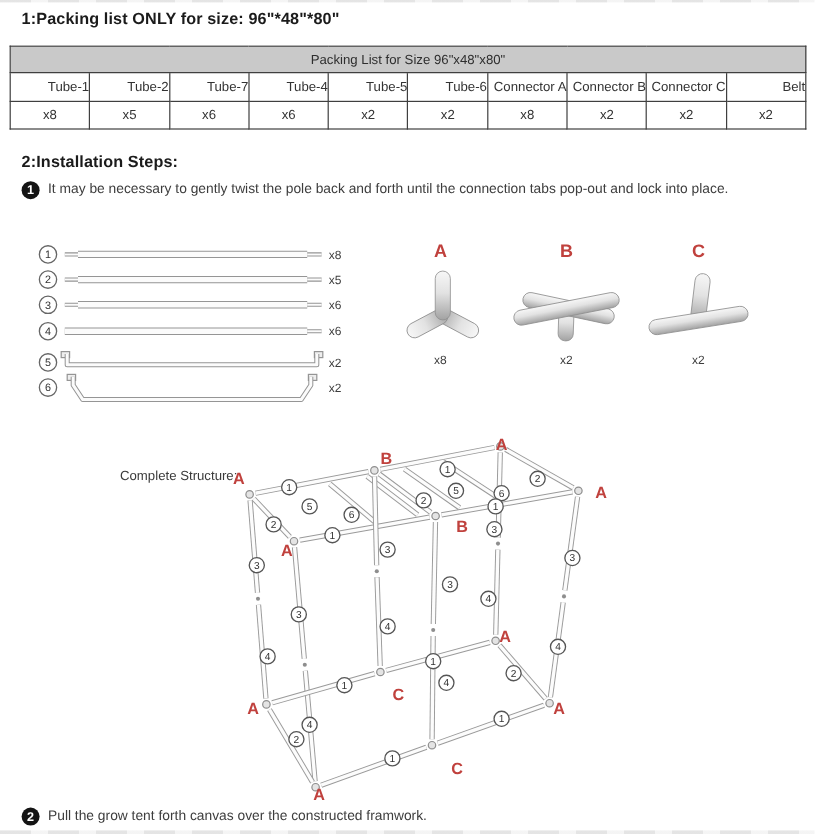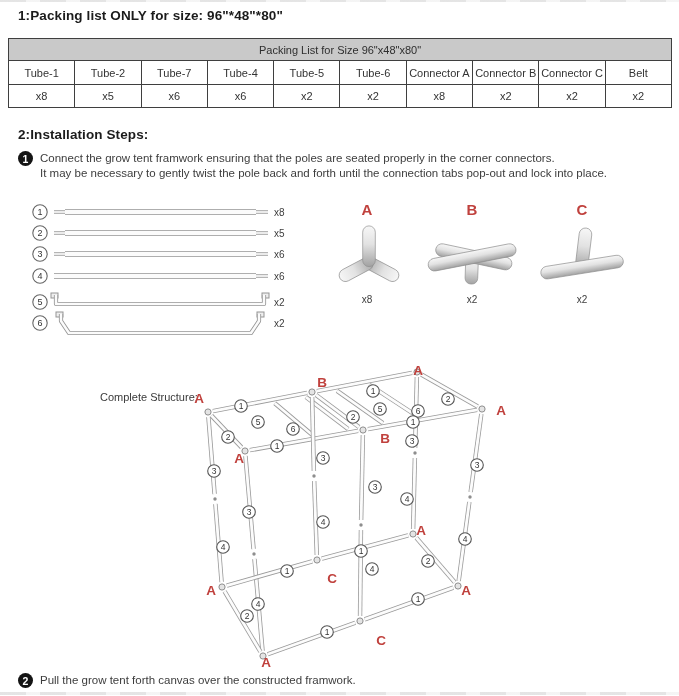--- a/index.html
+++ b/index.html
@@ -5,21 +5,21 @@
   html,body{margin:0;padding:0;background:#fff;}
   .page{position:relative;width:679px;height:696px;background:#ffffff;
         font-family:"Liberation Sans",sans-serif;color:#333;overflow:hidden;}
   .edge-artifact{position:absolute;left:0;width:679px;opacity:.55;
         background:repeating-linear-gradient(90deg,#cfcfcf 0 26px,#ececec 26px 40px);}
   .sec-title{position:absolute;left:18px;font-size:13.5px;font-weight:bold;color:#1b1b1b;letter-spacing:.1px;}
   table.packing{position:absolute;left:8px;top:38px;width:664px;border-collapse:collapse;
         font-size:11px;color:#333;text-align:center;table-layout:fixed;}
   table.packing td{border:1.5px solid #3f3f3f;height:22px;padding:0;}
   table.packing td.cap{background:#c9c9c9;height:21px;color:#2e2e2e;}
-  table.packing td.hdr{height:23px;}
+  table.packing td.hdr{height:23px;text-align:right;}
   .step{position:absolute;left:18px;display:flex;gap:7px;align-items:flex-start;}
   .badge{flex:0 0 auto;width:15px;height:15px;border-radius:50%;background:#141414;color:#fff;
         font-size:10.5px;font-weight:bold;display:flex;align-items:center;justify-content:center;margin-top:0px;}
   .step-text{font-size:11.5px;color:#3d3d3d;line-height:15px;}
   #parts-box{position:absolute;left:30px;top:198px;width:290px;height:150px;}
   .confit{position:absolute;top:202px;text-align:center;}
   .confit .letter{display:block;font-size:15px;font-weight:bold;line-height:16px;margin-bottom:4px;}
   .confit .qty{display:block;font-size:10px;color:#3d3d3d;margin-top:4px;}
   #structure-label{position:absolute;left:100px;top:391px;font-size:11px;color:#3a3a3a;text-align:right;}
   #structure-box{position:absolute;left:185px;top:364px;width:470px;height:307px;}
@@ -63,21 +63,20 @@
           <td>x2</td>
         </tr>
       </tbody>
     </table>
 
   <div class="sec-title" style="top:127px;text-align:center;">2:Installation Steps:</div>
 
   <div class="step" style="top:151px;">
     <div class="badge">1</div>
     <div class="step-text">
-      <div>Connect the grow tent framwork ensuring that the poles are seated properly in the corner connectors.</div>
       <div>It may be necessary to gently twist the pole back and forth until the connection tabs pop-out and lock into place.</div>
     </div>
   </div>
 
   <div id="parts-box"><svg width="290" height="150" viewBox="0 0 290 150">
         <g>
           <circle cx="10" cy="14" r="7.2" fill="#fff" stroke="#666" stroke-width="1.1"></circle>
           <text x="10" y="17.2" text-anchor="middle" font-size="9" fill="#333">1</text>
           <path d="M24 14 L37 14" fill="none" stroke="#959595" stroke-width="3.4" stroke-linejoin="round"></path>
           <path d="M24 14 L37 14" fill="none" stroke="#fbfbfb" stroke-width="1.7" stroke-linejoin="round"></path>

